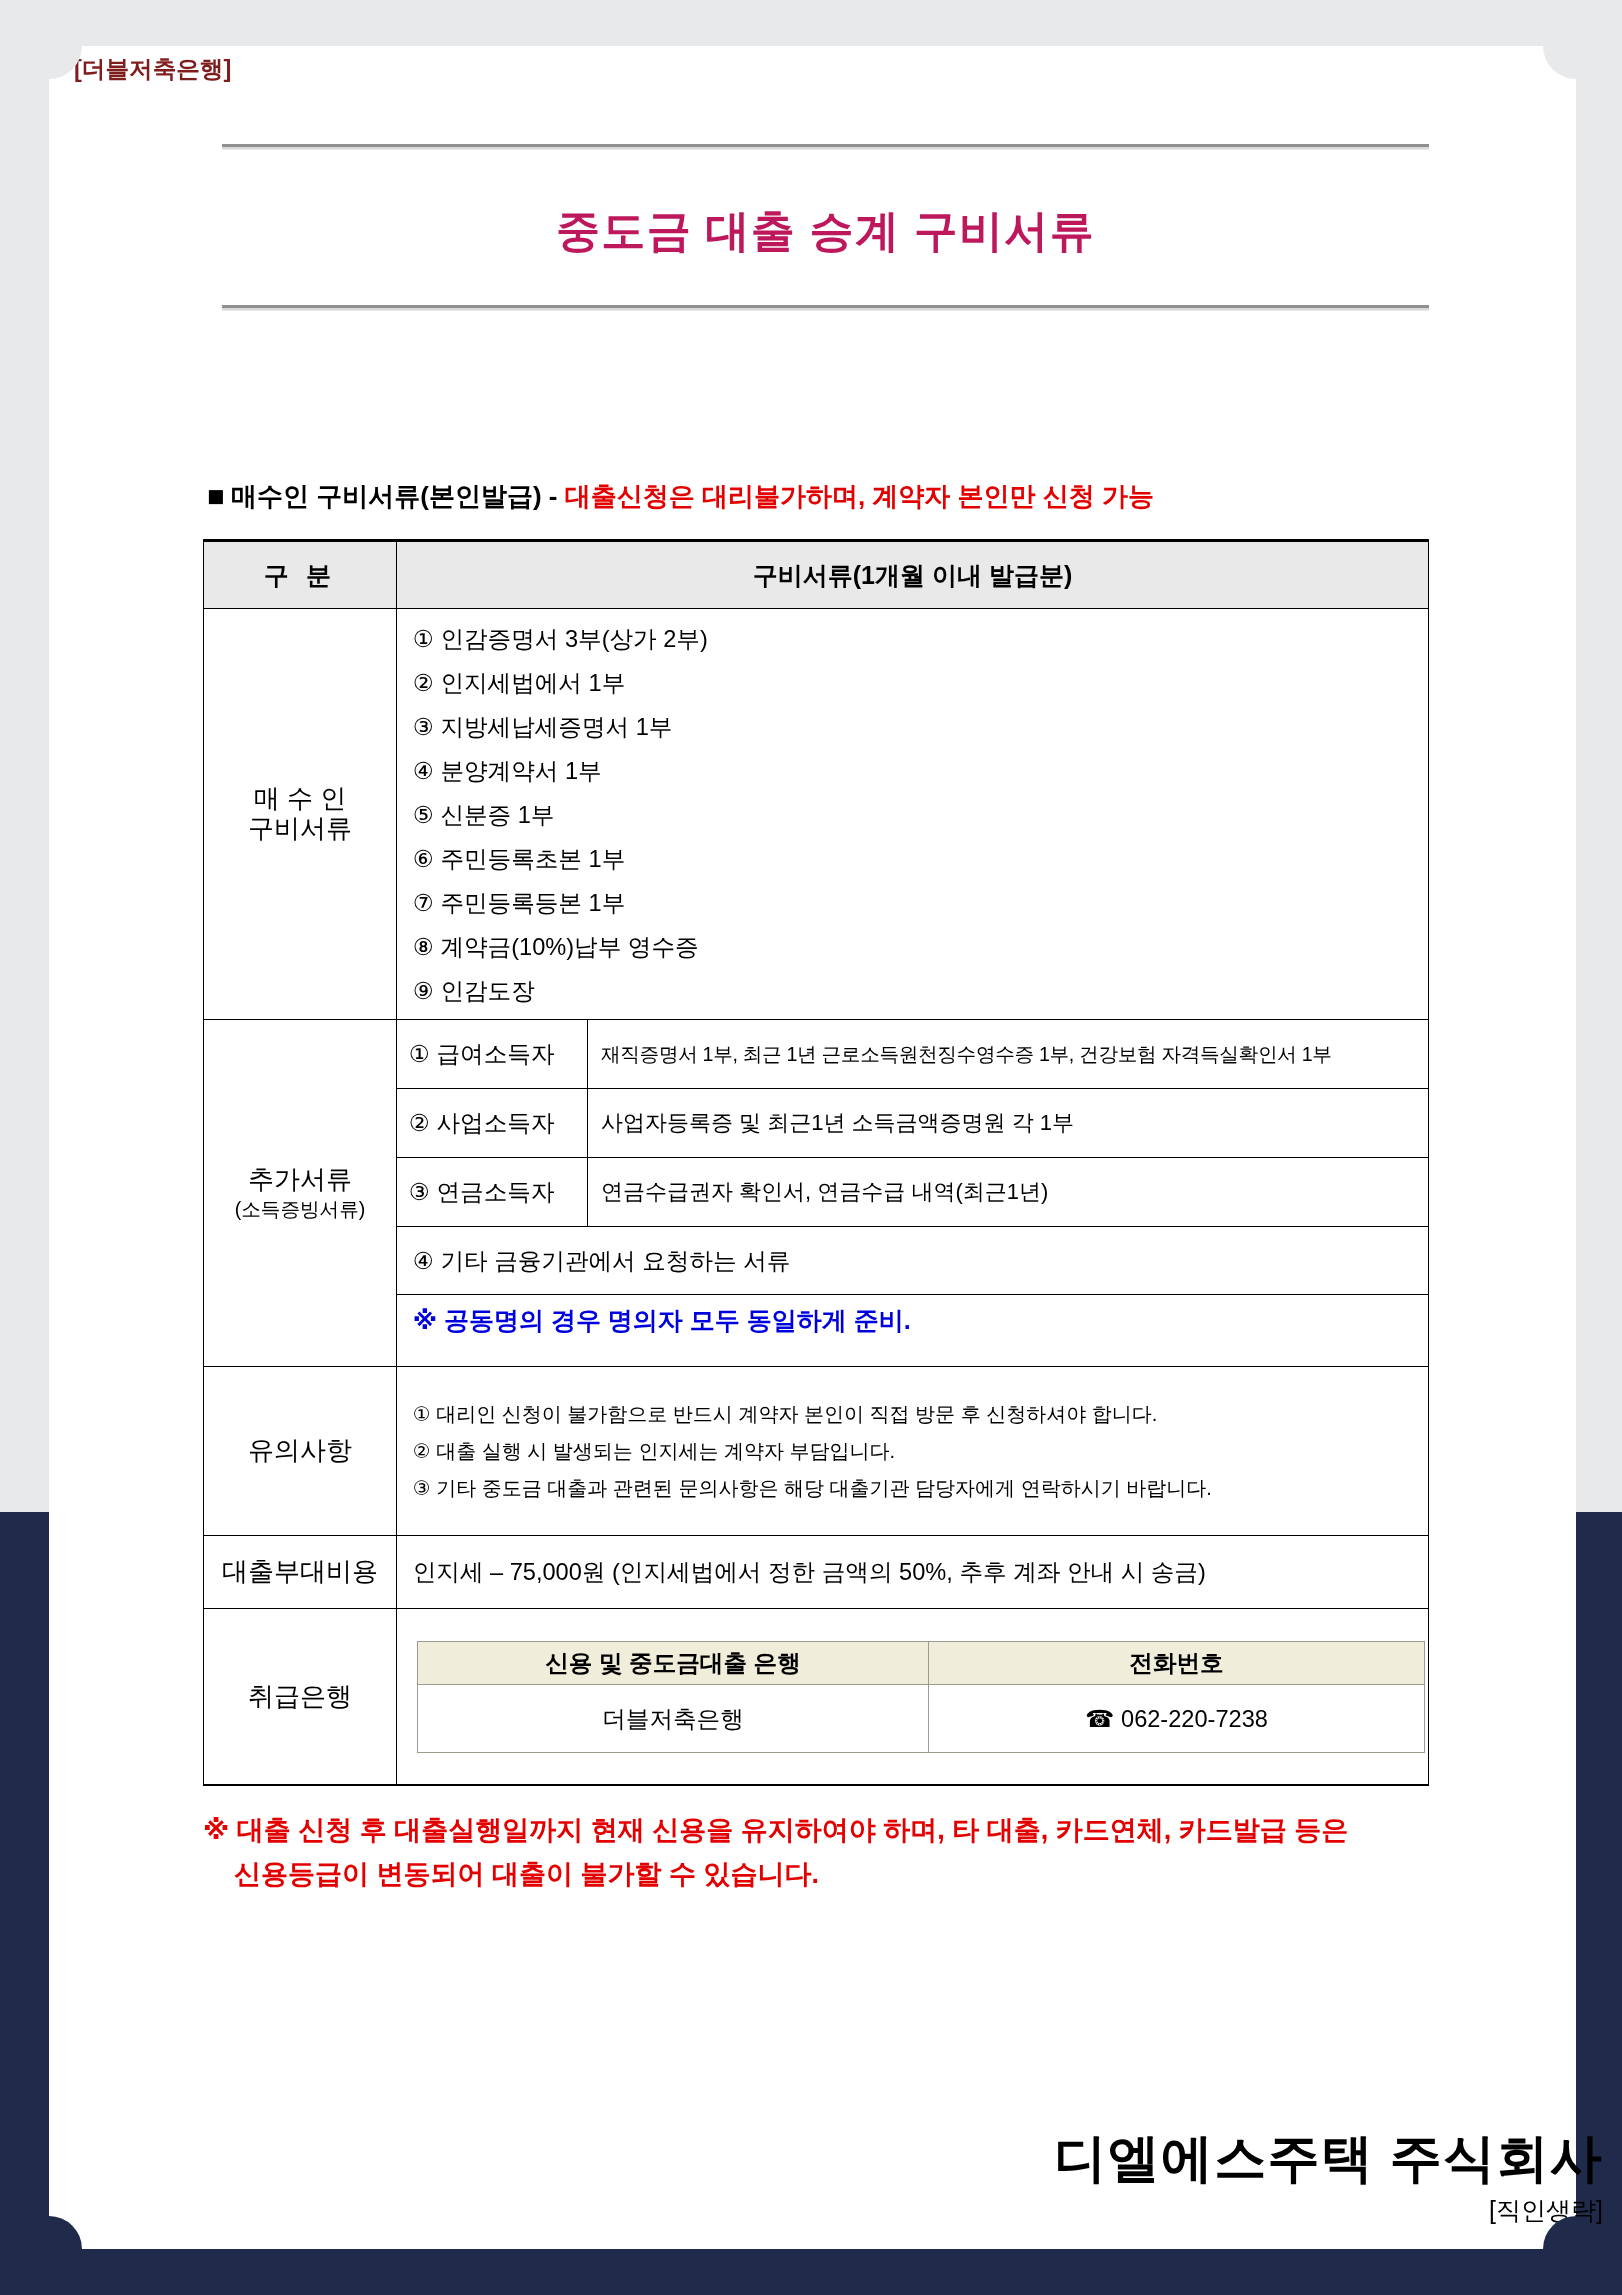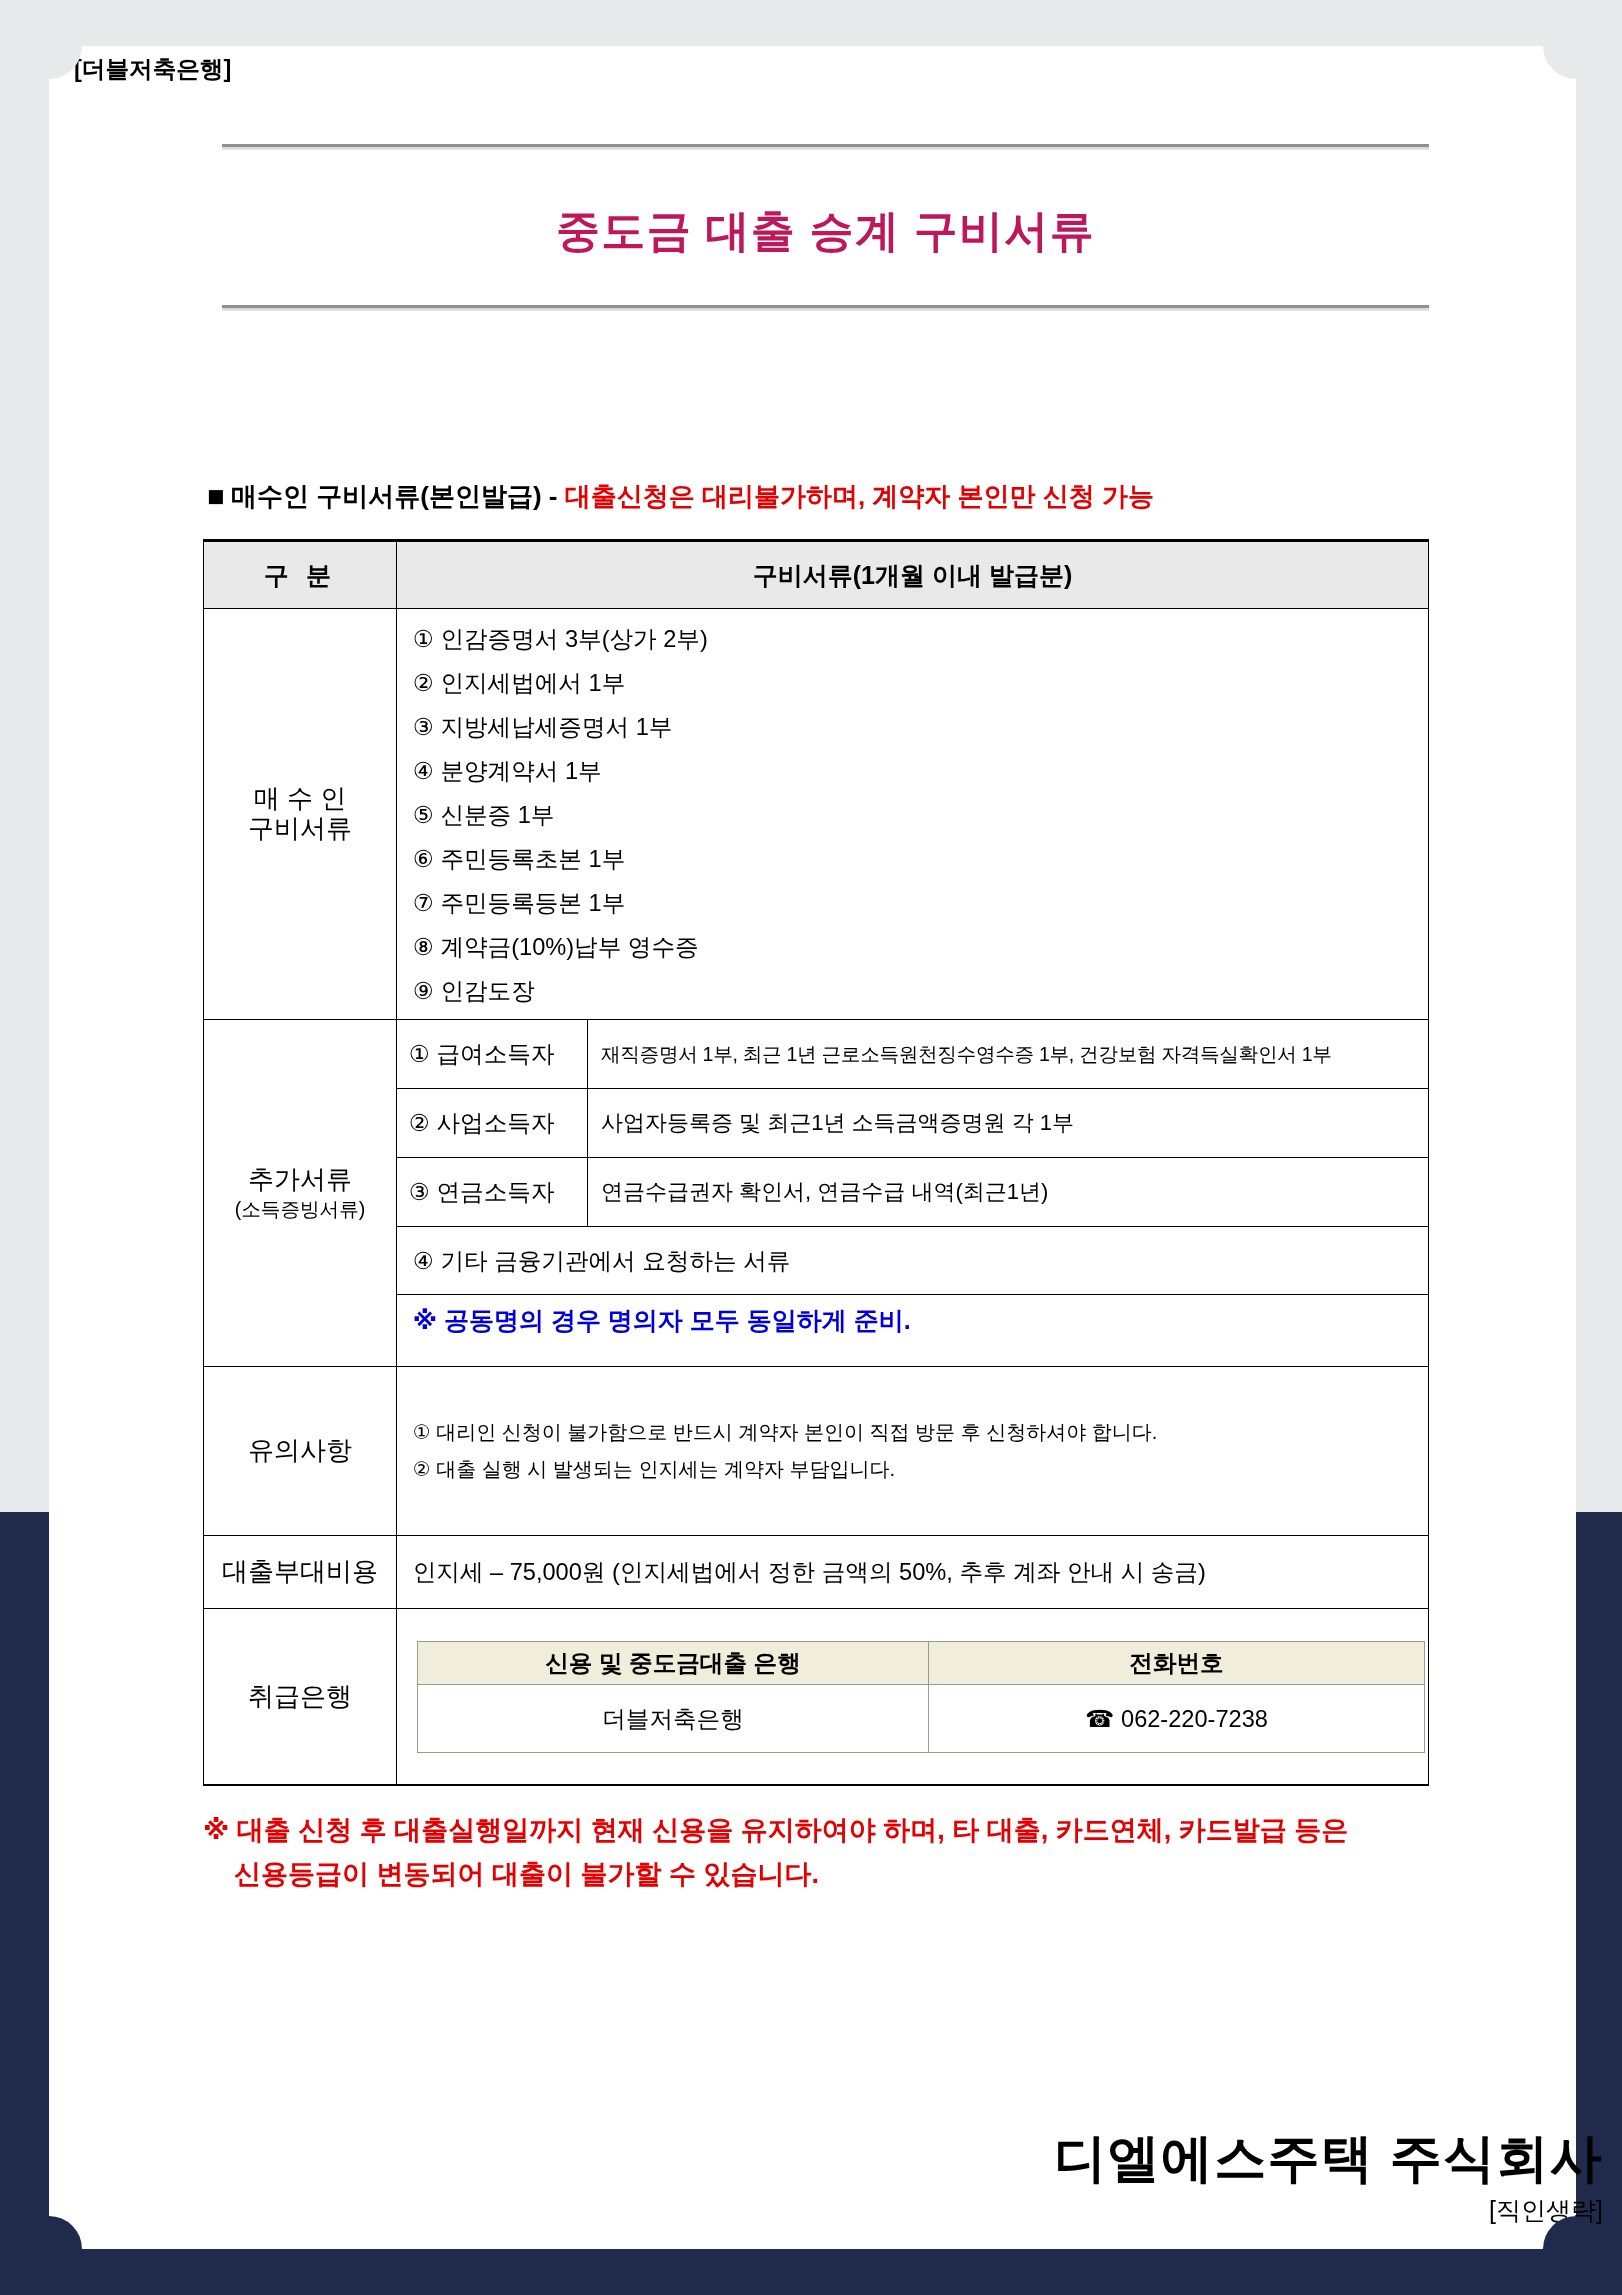--- a/index.html
+++ b/index.html
@@ -15,21 +15,21 @@
     position:absolute;left:49px;top:46px;width:1527px;height:2203px;
     background:#ffffff;z-index:1;
   }
   .corner{position:absolute;width:33px;height:33px;z-index:2;}
   .c-tl{left:0;top:0;background:#e8e9eb;border-bottom-right-radius:100%;}
   .c-tr{right:0;top:0;background:#e8e9eb;border-bottom-left-radius:100%;}
   .c-bl{left:0;bottom:0;background:#202b4c;border-top-right-radius:100%;}
   .c-br{right:0;bottom:0;background:#202b4c;border-top-left-radius:100%;}
 
   
-  .watermark{position:absolute;left:25px;top:6.5px;font-size:23.6px;font-weight:bold;color:#000000;}
+  .watermark{position:absolute;left:25px;top:6.5px;font-size:23.6px;font-weight:bold;color:#7f1d1d;}
 
   .rule{position:absolute;left:173px;width:1207px;height:2.6px;background:#8f8f8f;box-shadow:0 2.6px 0 #d9d9d9;}
   .rule-top{top:98px;}
   .rule-bottom{top:259px;}
   .doc-title{
     position:absolute;left:173px;top:156px;width:1207px;text-align:center;
     font-size:44px;font-weight:bold;color:#be185d;letter-spacing:1.3px;
   }
 
   .section-heading{position:absolute;left:158px;top:433px;font-size:26px;font-weight:bold;white-space:nowrap;}
@@ -176,20 +176,21 @@
         <div class="etc-row">④ 기타 금융기관에서 요청하는 서류</div>
         <div class="note-row">※ 공동명의 경우 명의자 모두 동일하게 준비.</div>
       </div>
     </div>
 
     <div class="trow row-caution">
       <div class="label-cell">유의사항</div>
       <div class="content-cell">
           <div class="caution-item shrink">① 대리인 신청이 불가함으로 반드시 계약자 본인이 직접 방문 후 신청하셔야 합니다.</div>
           <div class="caution-item">② 대출 실행 시 발생되는 인지세는 계약자 부담입니다.</div>
+          <div class="caution-item shrink">③ 기타 중도금 대출과 관련된 문의사항은 해당 대출기관 담당자에게 연락하시기 바랍니다.</div>
         </div>
     </div>
 
     <div class="trow row-cost">
       <div class="label-cell">대출부대비용</div>
       <div class="content-cell">인지세 – 75,000원 (인지세법에서 정한 금액의 50%, 추후 계좌 안내 시 송금)</div>
     </div>
 
     <div class="trow row-bank">
       <div class="label-cell">취급은행</div>

